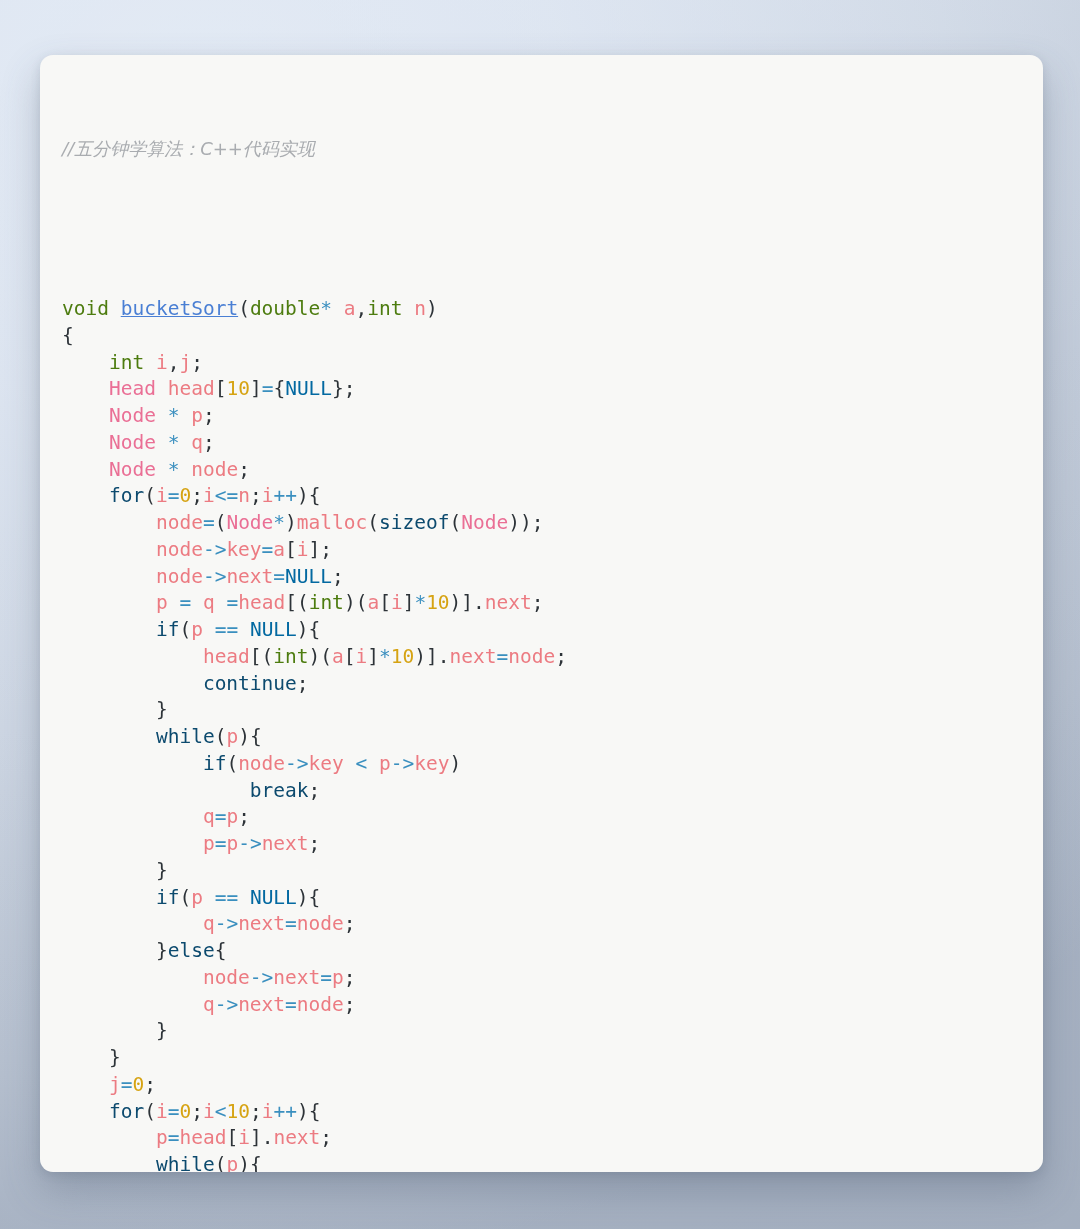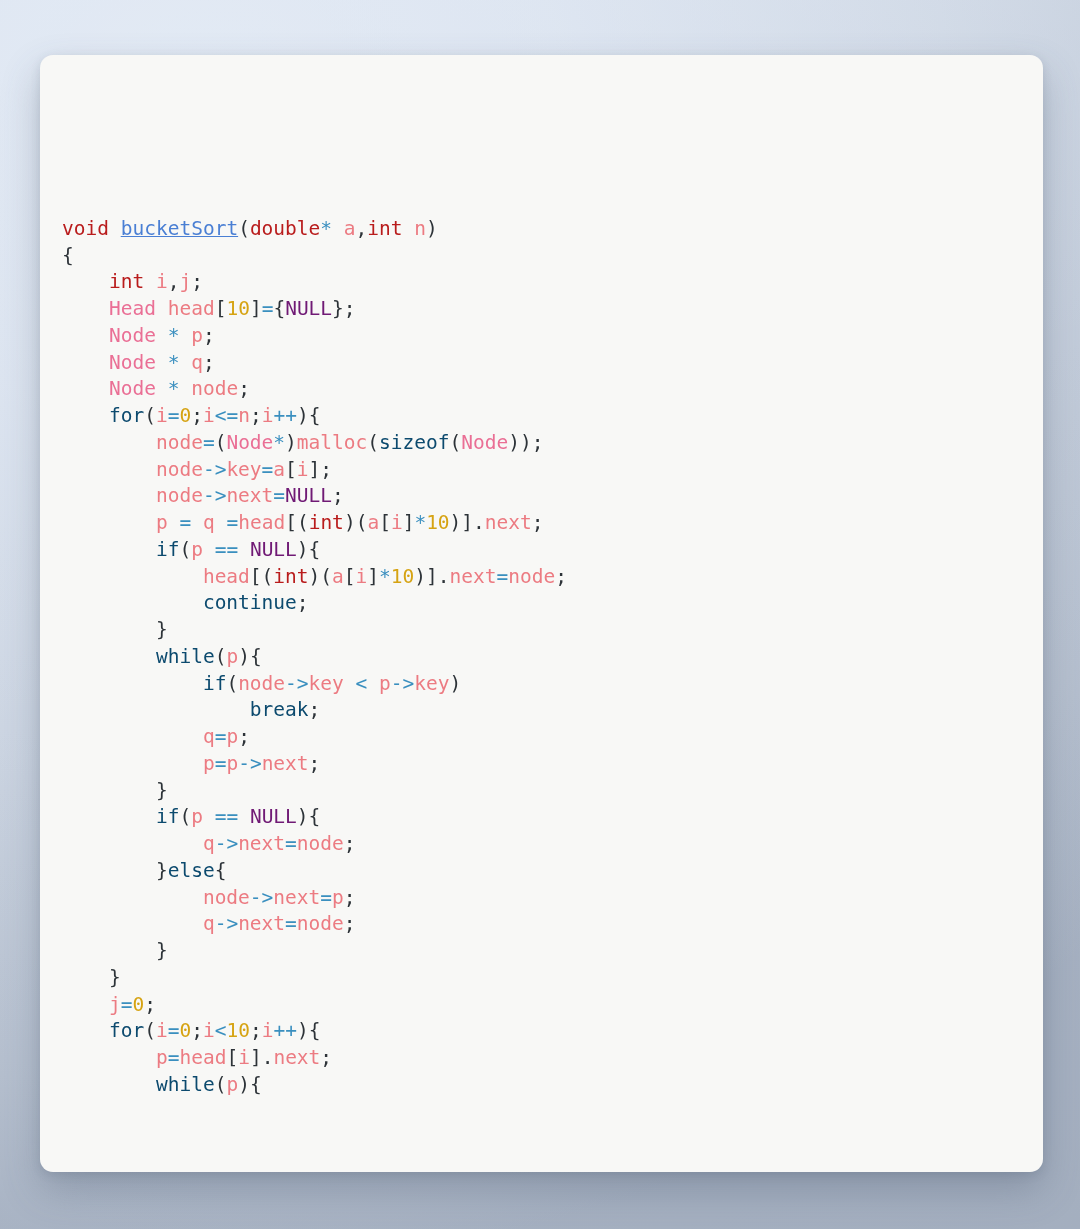--- a/index.html
+++ b/index.html
@@ -45,33 +45,34 @@
     font-size: 19.5px;
     line-height: 26.75px;
     white-space: pre;
     color: #2d3338;
     letter-spacing: 0px;
   }
   .ln { display: block; min-height: 26.75px; }
   .blank { display: block; height: 26.75px; }
 
   .cmt   { color: #a9acb0; font-style: italic; font-family: "DejaVu Sans", sans-serif; font-size: 18px; }
-  .kw    { color: #b91c1c; }
+  .kw    { color: #4d7c0f; }
   .fn    { color: #4a7fd4; text-decoration: underline; }
   .id    { color: #ec7b82; }
   .type  { color: #ea6f95; }
   .ctl   { color: #0c4a6e; }
   .num   { color: #d6a312; }
-  .null  { color: #701a75; margin-top: 44px; }
+  .null  { color: #0369a1; margin-top: 44px; }
   .op    { color: #3a8fbf; }
   .punc  { color: #2d3338; }
 </style>
 </head>
 <body>
 
 <div id="backdrop"></div>
 
 <div id="card">
   <div id="code">
+    <span class="ln"><span class="cmt">//五分钟学算法：C++代码实现</span></span>
     <span class="blank"></span>
     <span id="code-lines"><span class="ln"><span class="punc"></span><span class="kw">void</span><span class="punc"> </span><span class="fn">bucketSort</span><span class="punc">(</span><span class="kw">double</span><span class="op">*</span><span class="punc"> </span><span class="id">a</span><span class="punc">,</span><span class="kw">int</span><span class="punc"> </span><span class="id">n</span><span class="punc">)</span></span><span class="ln"><span class="punc"></span><span class="punc">{</span></span><span class="ln"><span class="punc">    </span><span class="kw">int</span><span class="punc"> </span><span class="id">i</span><span class="punc">,</span><span class="id">j</span><span class="punc">;</span></span><span class="ln"><span class="punc">    </span><span class="type">Head</span><span class="punc"> </span><span class="id">head</span><span class="punc">[</span><span class="num">10</span><span class="punc">]</span><span class="op">=</span><span class="punc">{</span><span class="null">NULL</span><span class="punc">}</span><span class="punc">;</span></span><span class="ln"><span class="punc">    </span><span class="type">Node</span><span class="punc"> </span><span class="op">*</span><span class="punc"> </span><span class="id">p</span><span class="punc">;</span></span><span class="ln"><span class="punc">    </span><span class="type">Node</span><span class="punc"> </span><span class="op">*</span><span class="punc"> </span><span class="id">q</span><span class="punc">;</span></span><span class="ln"><span class="punc">    </span><span class="type">Node</span><span class="punc"> </span><span class="op">*</span><span class="punc"> </span><span class="id">node</span><span class="punc">;</span></span><span class="ln"><span class="punc">    </span><span class="ctl">for</span><span class="punc">(</span><span class="id">i</span><span class="op">=</span><span class="num">0</span><span class="punc">;</span><span class="id">i</span><span class="op">&lt;=</span><span class="id">n</span><span class="punc">;</span><span class="id">i</span><span class="op">++</span><span class="punc">)</span><span class="punc">{</span></span><span class="ln"><span class="punc">        </span><span class="id">node</span><span class="op">=</span><span class="punc">(</span><span class="type">Node</span><span class="op">*</span><span class="punc">)</span><span class="id">malloc</span><span class="punc">(</span><span class="ctl">sizeof</span><span class="punc">(</span><span class="type">Node</span><span class="punc">)</span><span class="punc">)</span><span class="punc">;</span></span><span class="ln"><span class="punc">        </span><span class="id">node</span><span class="op">-&gt;</span><span class="id">key</span><span class="op">=</span><span class="id">a</span><span class="punc">[</span><span class="id">i</span><span class="punc">]</span><span class="punc">;</span></span><span class="ln"><span class="punc">        </span><span class="id">node</span><span class="op">-&gt;</span><span class="id">next</span><span class="op">=</span><span class="null">NULL</span><span class="punc">;</span></span><span class="ln"><span class="punc">        </span><span class="id">p</span><span class="punc"> </span><span class="op">=</span><span class="punc"> </span><span class="id">q</span><span class="punc"> </span><span class="op">=</span><span class="id">head</span><span class="punc">[</span><span class="punc">(</span><span class="kw">int</span><span class="punc">)</span><span class="punc">(</span><span class="id">a</span><span class="punc">[</span><span class="id">i</span><span class="punc">]</span><span class="op">*</span><span class="num">10</span><span class="punc">)</span><span class="punc">]</span><span class="punc">.</span><span class="id">next</span><span class="punc">;</span></span><span class="ln"><span class="punc">        </span><span class="ctl">if</span><span class="punc">(</span><span class="id">p</span><span class="punc"> </span><span class="op">==</span><span class="punc"> </span><span class="null">NULL</span><span class="punc">)</span><span class="punc">{</span></span><span class="ln"><span class="punc">            </span><span class="id">head</span><span class="punc">[</span><span class="punc">(</span><span class="kw">int</span><span class="punc">)</span><span class="punc">(</span><span class="id">a</span><span class="punc">[</span><span class="id">i</span><span class="punc">]</span><span class="op">*</span><span class="num">10</span><span class="punc">)</span><span class="punc">]</span><span class="punc">.</span><span class="id">next</span><span class="op">=</span><span class="id">node</span><span class="punc">;</span></span><span class="ln"><span class="punc">            </span><span class="ctl">continue</span><span class="punc">;</span></span><span class="ln"><span class="punc">        </span><span class="punc">}</span></span><span class="ln"><span class="punc">        </span><span class="ctl">while</span><span class="punc">(</span><span class="id">p</span><span class="punc">)</span><span class="punc">{</span></span><span class="ln"><span class="punc">            </span><span class="ctl">if</span><span class="punc">(</span><span class="id">node</span><span class="op">-&gt;</span><span class="id">key</span><span class="punc"> </span><span class="op">&lt;</span><span class="punc"> </span><span class="id">p</span><span class="op">-&gt;</span><span class="id">key</span><span class="punc">)</span></span><span class="ln"><span class="punc">                </span><span class="ctl">break</span><span class="punc">;</span></span><span class="ln"><span class="punc">            </span><span class="id">q</span><span class="op">=</span><span class="id">p</span><span class="punc">;</span></span><span class="ln"><span class="punc">            </span><span class="id">p</span><span class="op">=</span><span class="id">p</span><span class="op">-&gt;</span><span class="id">next</span><span class="punc">;</span></span><span class="ln"><span class="punc">        </span><span class="punc">}</span></span><span class="ln"><span class="punc">        </span><span class="ctl">if</span><span class="punc">(</span><span class="id">p</span><span class="punc"> </span><span class="op">==</span><span class="punc"> </span><span class="null">NULL</span><span class="punc">)</span><span class="punc">{</span></span><span class="ln"><span class="punc">            </span><span class="id">q</span><span class="op">-&gt;</span><span class="id">next</span><span class="op">=</span><span class="id">node</span><span class="punc">;</span></span><span class="ln"><span class="punc">        </span><span class="punc">}</span><span class="ctl">else</span><span class="punc">{</span></span><span class="ln"><span class="punc">            </span><span class="id">node</span><span class="op">-&gt;</span><span class="id">next</span><span class="op">=</span><span class="id">p</span><span class="punc">;</span></span><span class="ln"><span class="punc">            </span><span class="id">q</span><span class="op">-&gt;</span><span class="id">next</span><span class="op">=</span><span class="id">node</span><span class="punc">;</span></span><span class="ln"><span class="punc">        </span><span class="punc">}</span></span><span class="ln"><span class="punc">    </span><span class="punc">}</span></span><span class="ln"><span class="punc">    </span><span class="id">j</span><span class="op">=</span><span class="num">0</span><span class="punc">;</span></span><span class="ln"><span class="punc">    </span><span class="ctl">for</span><span class="punc">(</span><span class="id">i</span><span class="op">=</span><span class="num">0</span><span class="punc">;</span><span class="id">i</span><span class="op">&lt;</span><span class="num">10</span><span class="punc">;</span><span class="id">i</span><span class="op">++</span><span class="punc">)</span><span class="punc">{</span></span><span class="ln"><span class="punc">        </span><span class="id">p</span><span class="op">=</span><span class="id">head</span><span class="punc">[</span><span class="id">i</span><span class="punc">]</span><span class="punc">.</span><span class="id">next</span><span class="punc">;</span></span><span class="ln"><span class="punc">        </span><span class="ctl">while</span><span class="punc">(</span><span class="id">p</span><span class="punc">)</span><span class="punc">{</span></span></span>
   </div>
 </div>
 
 </body></html>

